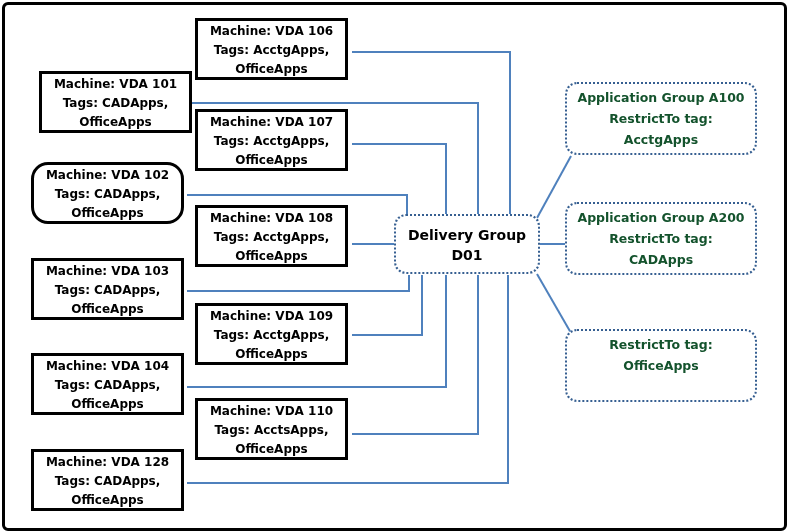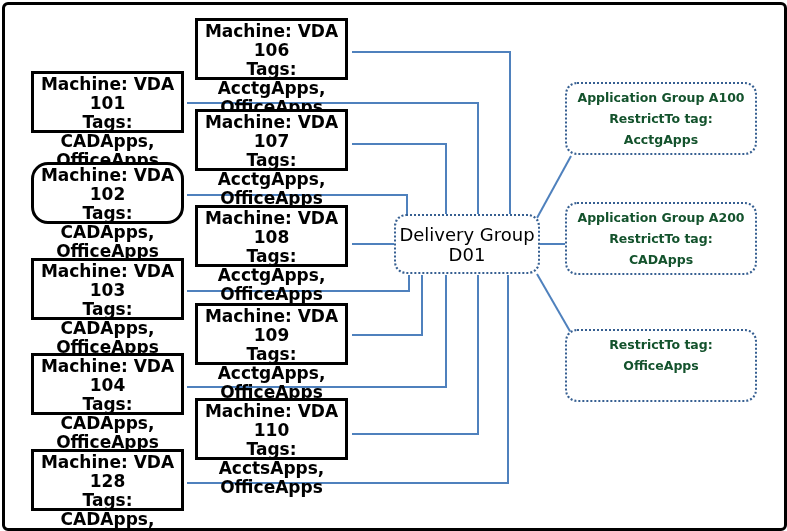--- a/index.html
+++ b/index.html
@@ -14,30 +14,30 @@
     overflow:hidden;
   }
   #wires{position:absolute;left:0;top:0;width:787px;height:531px;z-index:1;}
   #wires path{fill:none;stroke:#4f81bd;stroke-width:2;}
   .mbox{
     position:absolute;z-index:2;box-sizing:border-box;
     width:153px;height:62px;
     border:3px solid #000000;
     background:#ffffff;
     text-align:center;
-    font-weight:bold;font-size:17px;line-height:19px;color:#000000;
+    font-weight:bold;font-size:12px;line-height:19px;color:#000000;
     padding-top:1px;
   }
   .dgroup{
     position:absolute;z-index:2;box-sizing:border-box;
     width:146px;height:60px;
     border:2px dotted #365f91;border-radius:12px;
     background:#ffffff;
     text-align:center;
-    font-weight:normal;font-size:18px;line-height:20px;color:#000000;
+    font-weight:bold;font-size:14px;line-height:20px;color:#000000;
     padding-top:9px;
   }
   .agroup{
     position:absolute;z-index:2;box-sizing:border-box;
     width:192px;height:73px;
     border:2px dotted #365f91;border-radius:12px;
     background:#ffffff;
     text-align:center;
     font-weight:bold;font-size:12.5px;line-height:21px;color:#14532d;
     padding-top:3px;
@@ -66,21 +66,21 @@
     <path d="M182 286 H404 V270" stroke="#4f81bd"></path>
     <path d="M347 330 H417 V270" stroke="#4f81bd"></path>
     <path d="M182 382 H441 V270" stroke="#4f81bd"></path>
     <path d="M347 429 H473 V270" stroke="#4f81bd"></path>
     <path d="M182 478 H503 V270" stroke="#4f81bd"></path>
     <path d="M532 213 L566 151" stroke="#4f81bd"></path>
     <path d="M535 239 H562" stroke="#4f81bd"></path>
     <path d="M532 269 L566 328" stroke="#4f81bd"></path>
   </svg>
 
-  <div class="mbox m101" style="border-color: rgb(0, 0, 0);">
+  <div class="mbox m101" style="border-color: rgb(0, 0, 0); margin-left: 8px;">
     <div>Machine: VDA 101</div>
     <div>Tags: CADApps,</div>
     <div>OfficeApps</div>
   </div>
   <div class="mbox m102" style="border-color: rgb(0, 0, 0); border-radius: 17px;">
     <div>Machine: VDA 102</div>
     <div>Tags: CADApps,</div>
     <div>OfficeApps</div>
   </div>
   <div class="mbox m103" style="border-color: rgb(0, 0, 0);">

